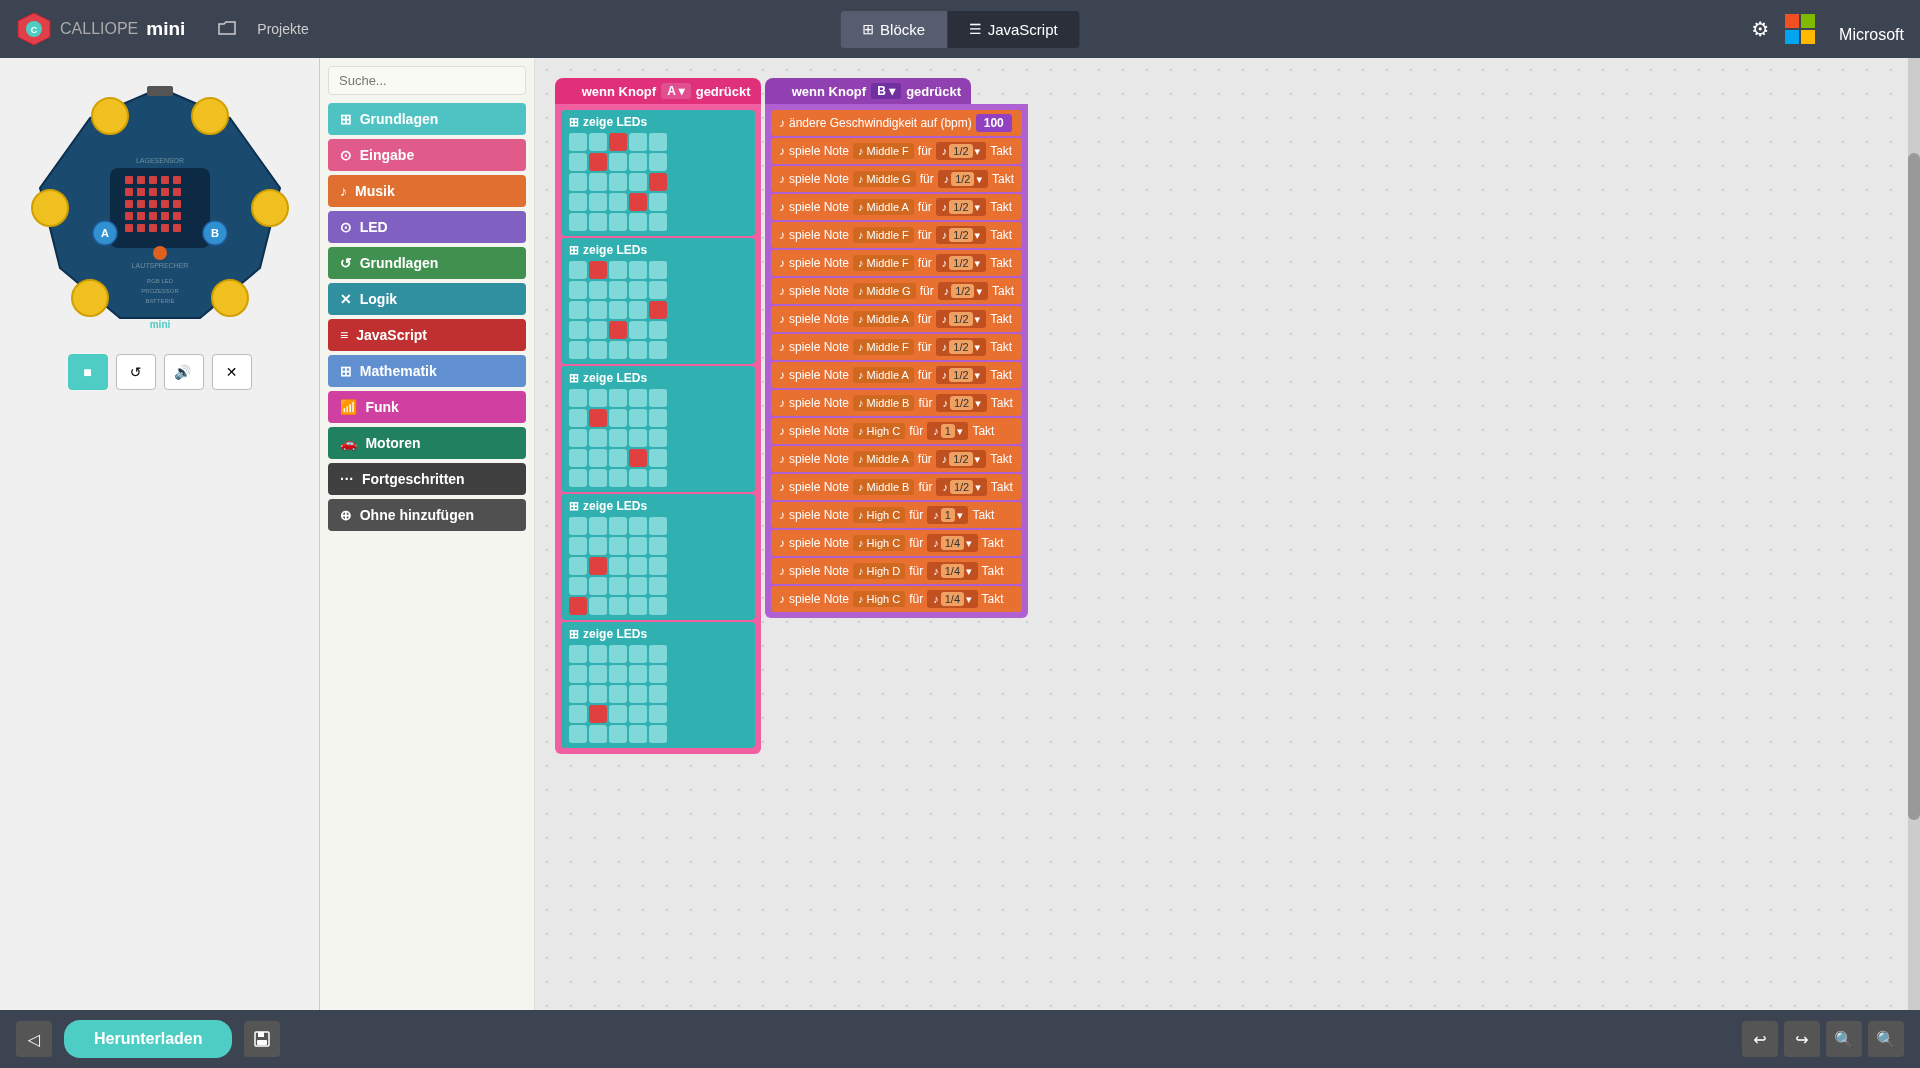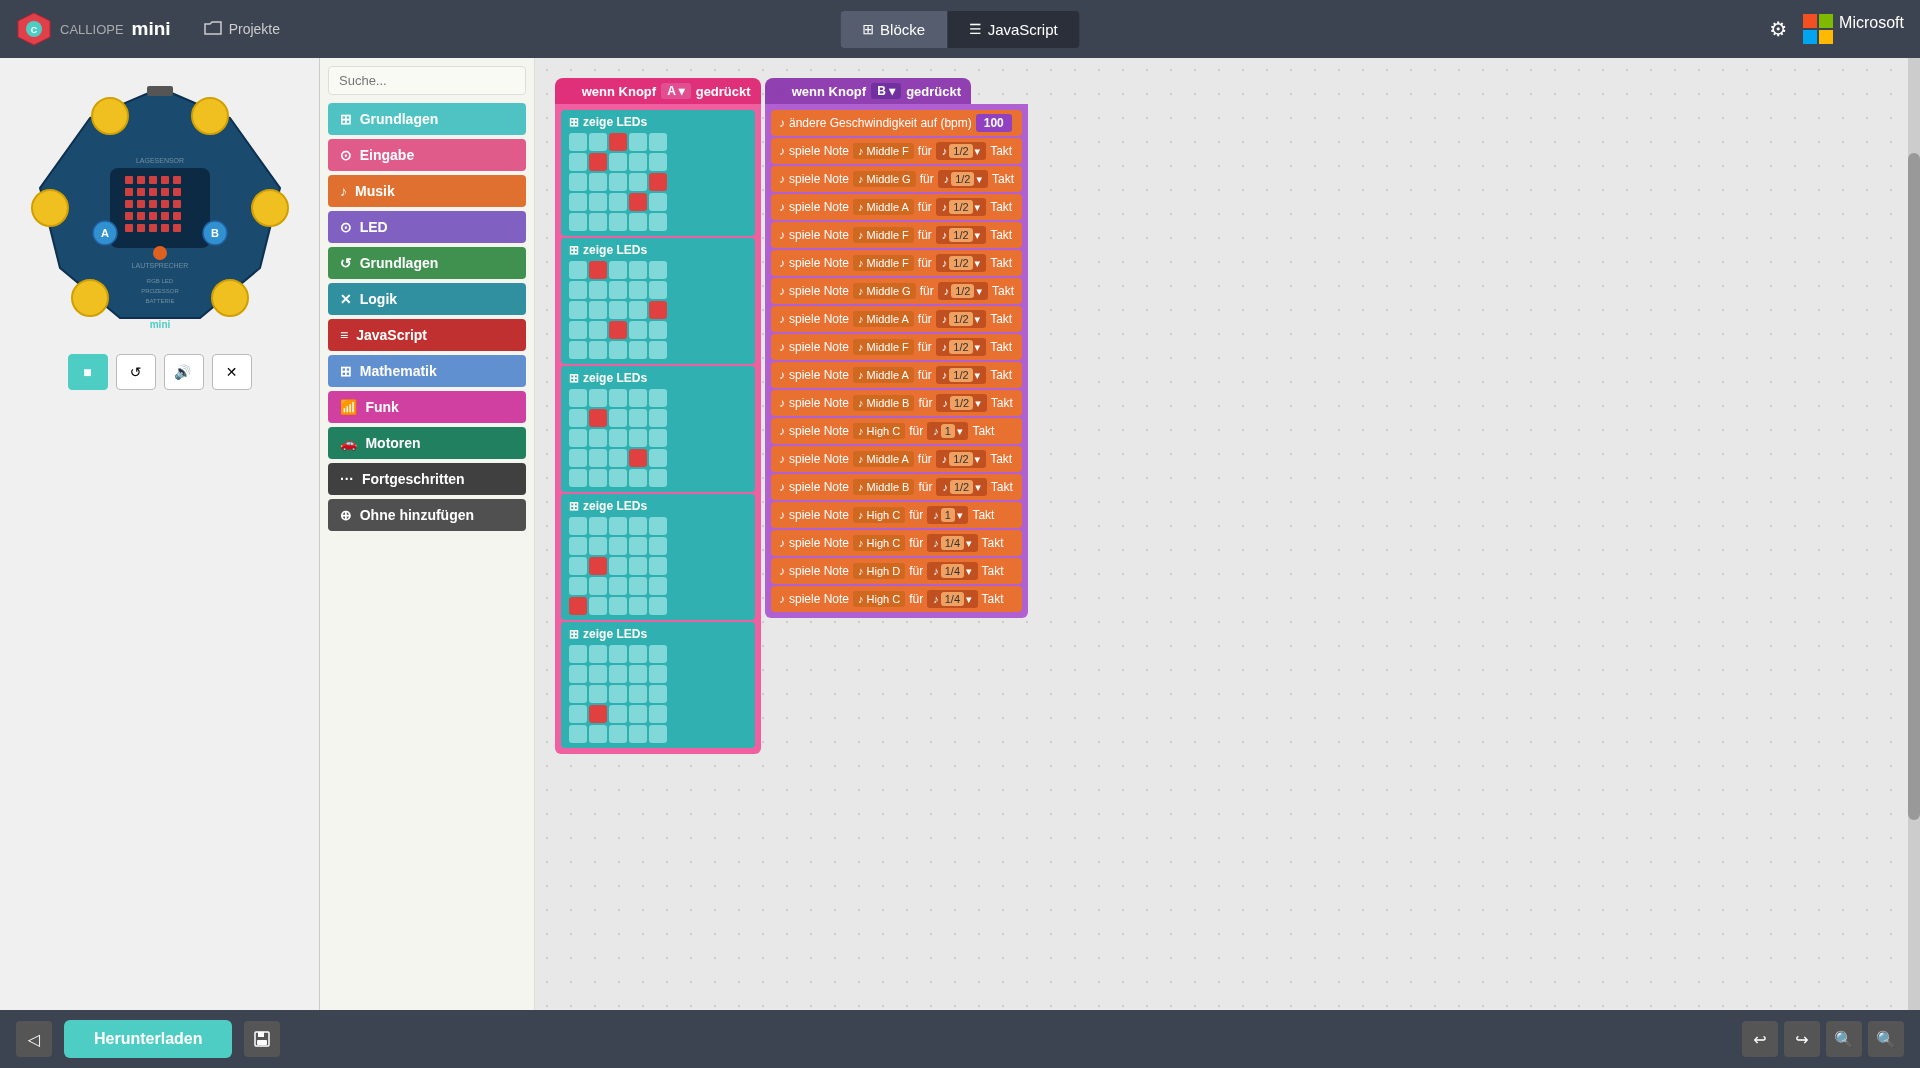--- a/index.html
+++ b/index.html
@@ -23,21 +23,21 @@
       font-size: 18px;
       font-weight: 300;
     }
     .logo-icon {
       width: 36px;
       height: 36px;
     }
     .header-projekte {
       display: flex;
       align-items: center;
-      gap: 6px;
+      gap: 20px;
       color: #ccc;
       font-size: 15px;
       margin-left: 20px;
       cursor: pointer;
       justify-content: flex-end;
     }
     .header-center {
       position: absolute;
       left: 50%;
       transform: translateX(-50%);
@@ -59,21 +59,21 @@
     .header-tab.active {
       background: #555d6e;
     }
     .header-right {
       margin-left: auto;
       display: flex;
       align-items: center;
       gap: 16px;
     }
     .gear-icon { color: white; font-size: 20px; cursor: pointer; }
-    .microsoft-logo { display: flex; align-items: flex-start; gap: 6px; }
+    .microsoft-logo { display: flex; align-items: flex-end; gap: 24px; }
 
     
     .left-panel {
       width: 320px;
       background: #f0f0f0;
       display: flex;
       flex-direction: column;
       align-items: center;
       padding: 20px 10px 10px;
       border-right: 1px solid #ccc;
@@ -257,21 +257,21 @@
       align-items: center;
       justify-content: center;
       color: white;
       cursor: pointer;
       font-size: 16px;
     }
     .download-btn {
       background: #4ecdc4;
       color: white;
       border: none;
-      border-radius: 6px;
+      border-radius: 16px;
       padding: 10px 30px;
       font-size: 16px;
       font-weight: 700;
       cursor: pointer;
     }
     .filename-input {
       background: #f5f5e8;
       border: none;
       border-radius: 4px;
       padding: 8px 14px;
@@ -353,21 +353,21 @@
 <body>
 
 <div class="header">
   <div class="header-logo">
 
     <svg class="logo-icon" viewBox="0 0 36 36">
       <polygon points="18,2 34,10 34,26 18,34 2,26 2,10" fill="#e0404a" stroke="#c02030" stroke-width="1"></polygon>
       <circle cx="18" cy="18" r="8" fill="#4ecdc4"></circle>
       <text x="18" y="22" text-anchor="middle" fill="white" font-size="9" font-weight="bold">C</text>
     </svg>
-    <span style="font-size:13px;color:#aaa;font-weight:500;">CALLIOPE</span>
+    <span style="font-size:16px;color:#aaa;font-weight:500;">CALLIOPE</span>
     <span style="font-size:19px;color:white;font-weight:700;">mini</span>
   </div>
 
   <div class="header-projekte">
     <svg width="20" height="20" viewBox="0 0 20 20">
       <path d="M2,5 L7,5 L9,3 L18,3 L18,15 L2,15 Z" fill="none" stroke="#ccc" stroke-width="1.5"></path>
     </svg>
     <span style="color:#ccc;font-size:14px;">Projekte</span>
   </div>
 

